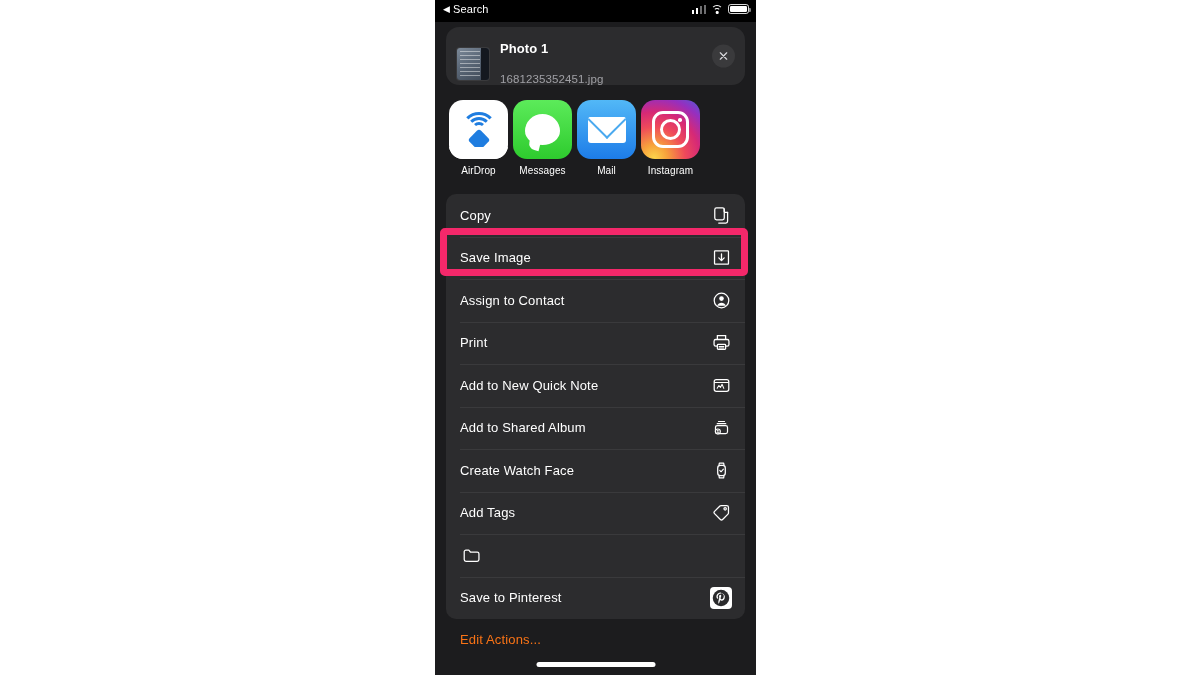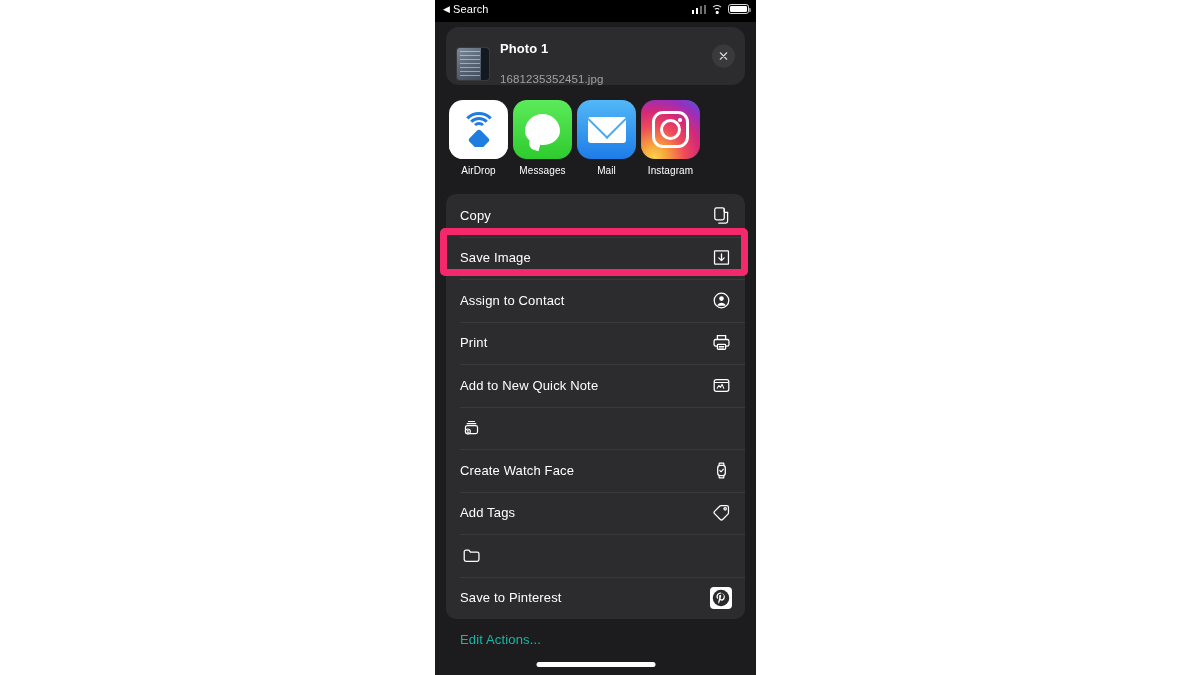--- a/index.html
+++ b/index.html
@@ -219,21 +219,21 @@
     position: absolute;
     left: 440px; top: 228px; width: 308px; height: 48px;
     border: 7px solid #f4286a;
     border-radius: 5px;
     pointer-events: none;
     z-index: 30;
   }
 
   
   .edit-actions {
-    color: #14b8a6; font-size: 13px; padding: 13px 0 0 14px;
+    color: #f97316; font-size: 13px; padding: 13px 0 0 14px;
     letter-spacing: .15px;
   }
 
   
   .home-indicator {
     position: absolute; left: 50%; transform: translateX(-50%);
     bottom: 8px; width: 119px; height: 5px;
     background: #ffffff; border-radius: 3px;
   }
 </style>
@@ -371,20 +371,21 @@
           <span class="row-icon">
             <svg viewBox="0 0 24 24" fill="none" stroke="#ffffff" stroke-width="1.6">
               <rect x="2.8" y="4.6" width="18.4" height="14.8" rx="2.6"></rect>
               <path d="M2.8 8.2h18.4" stroke-width="1.3"></path>
               <path d="M6.5 15.6l2.2-3.6 2 2.4 2-4 2.2 5.2" stroke-linecap="round" stroke-linejoin="round" stroke-width="1.3"></path>
             </svg>
           </span>
         </div>
 
         <div class="row">
+          <span class="row-label">Add to Shared Album</span>
           <span class="row-icon">
             <svg viewBox="0 0 24 24" fill="none" stroke="#ffffff" stroke-width="1.5">
               <path d="M8.2 4.4h7.6" stroke-linecap="round"></path>
               <path d="M6.6 7.2h10.8" stroke-linecap="round"></path>
               <rect x="4.4" y="9.6" width="15.2" height="10.2" rx="2.4"></rect>
               <circle cx="7.4" cy="17" r="3.1" fill="#2c2c2e"></circle>
               <circle cx="7.4" cy="15.9" r="1.05" fill="#ffffff" stroke="none"></circle>
               <path d="M5.4 18.6c.4-1 1.1-1.5 2-1.5s1.6.5 2 1.5" fill="#ffffff" stroke="none"></path>
             </svg>
           </span>

